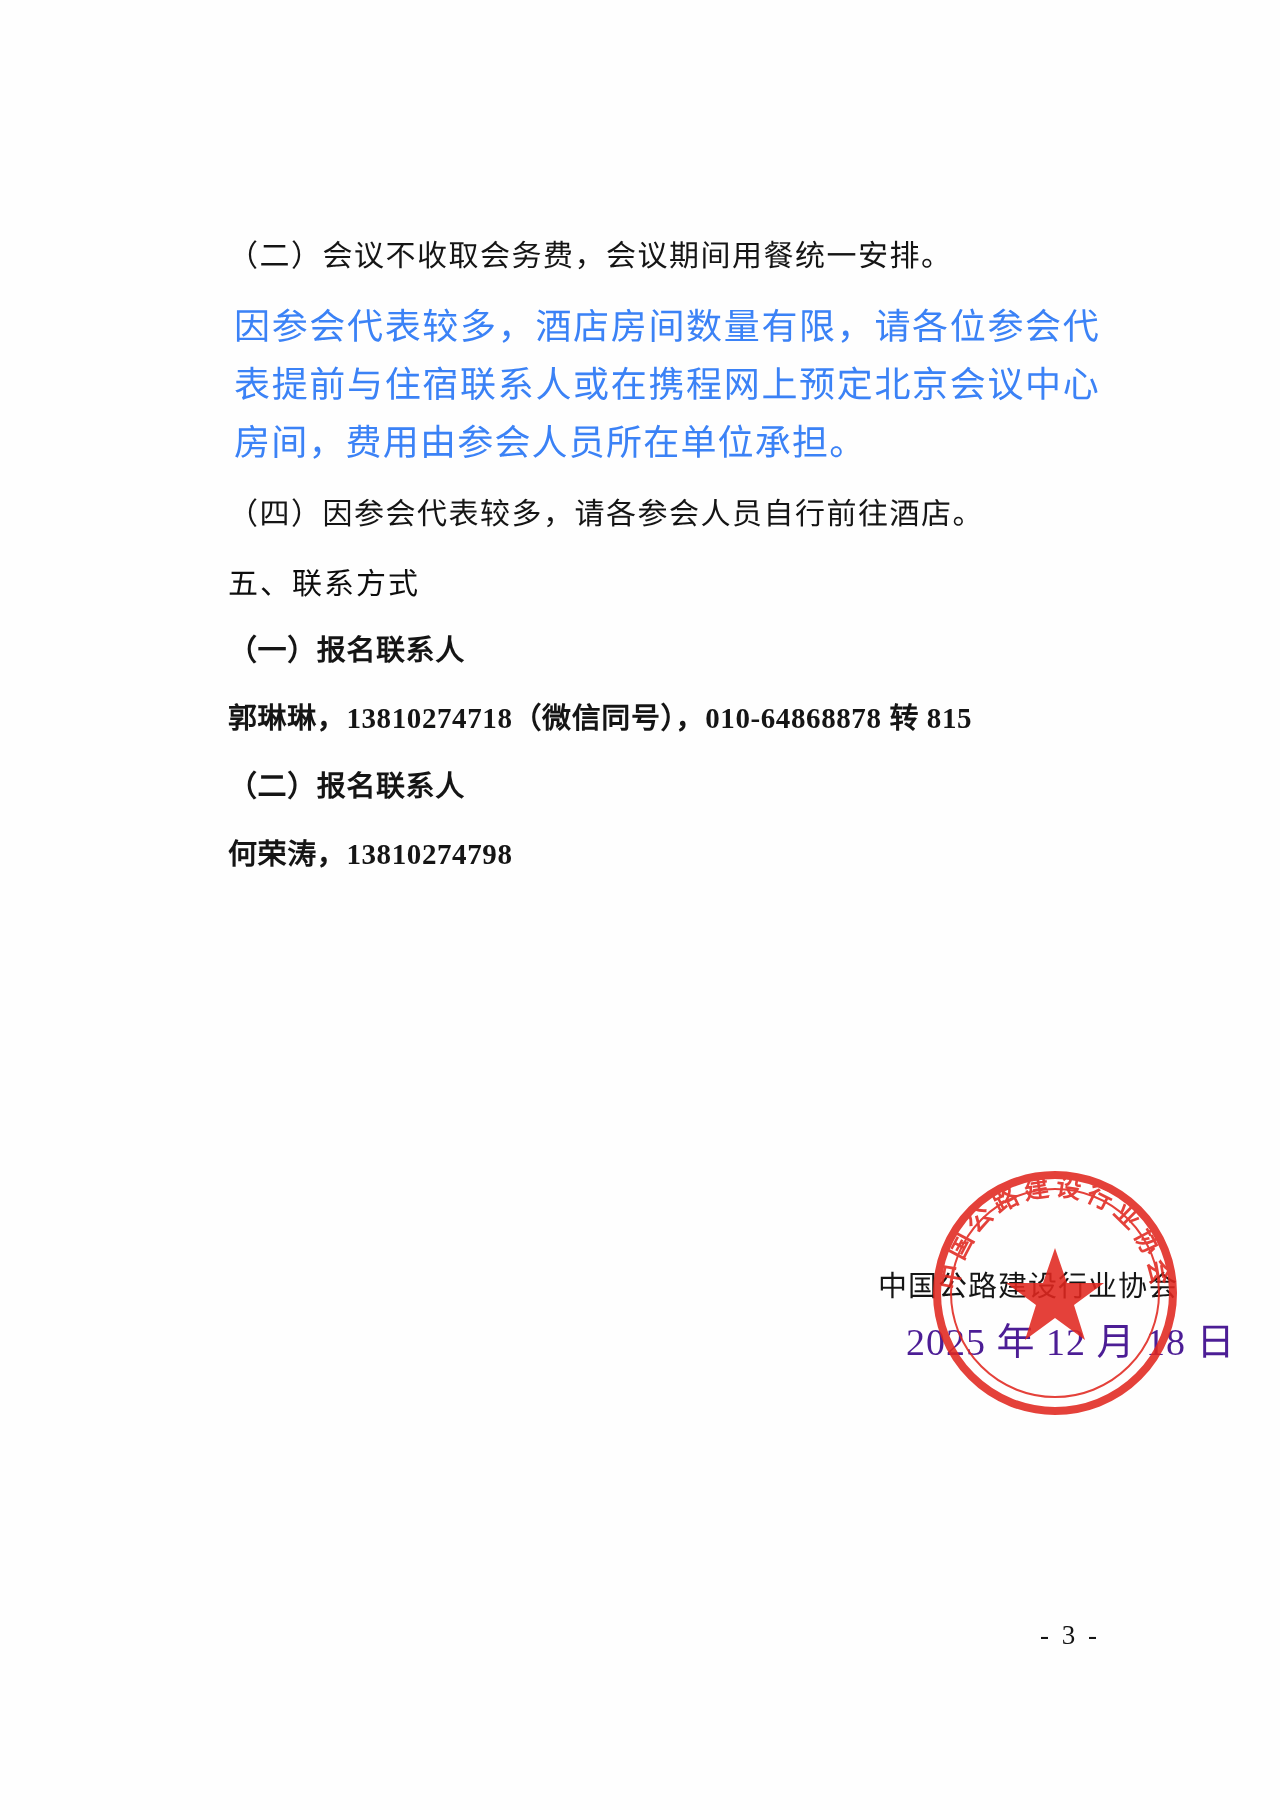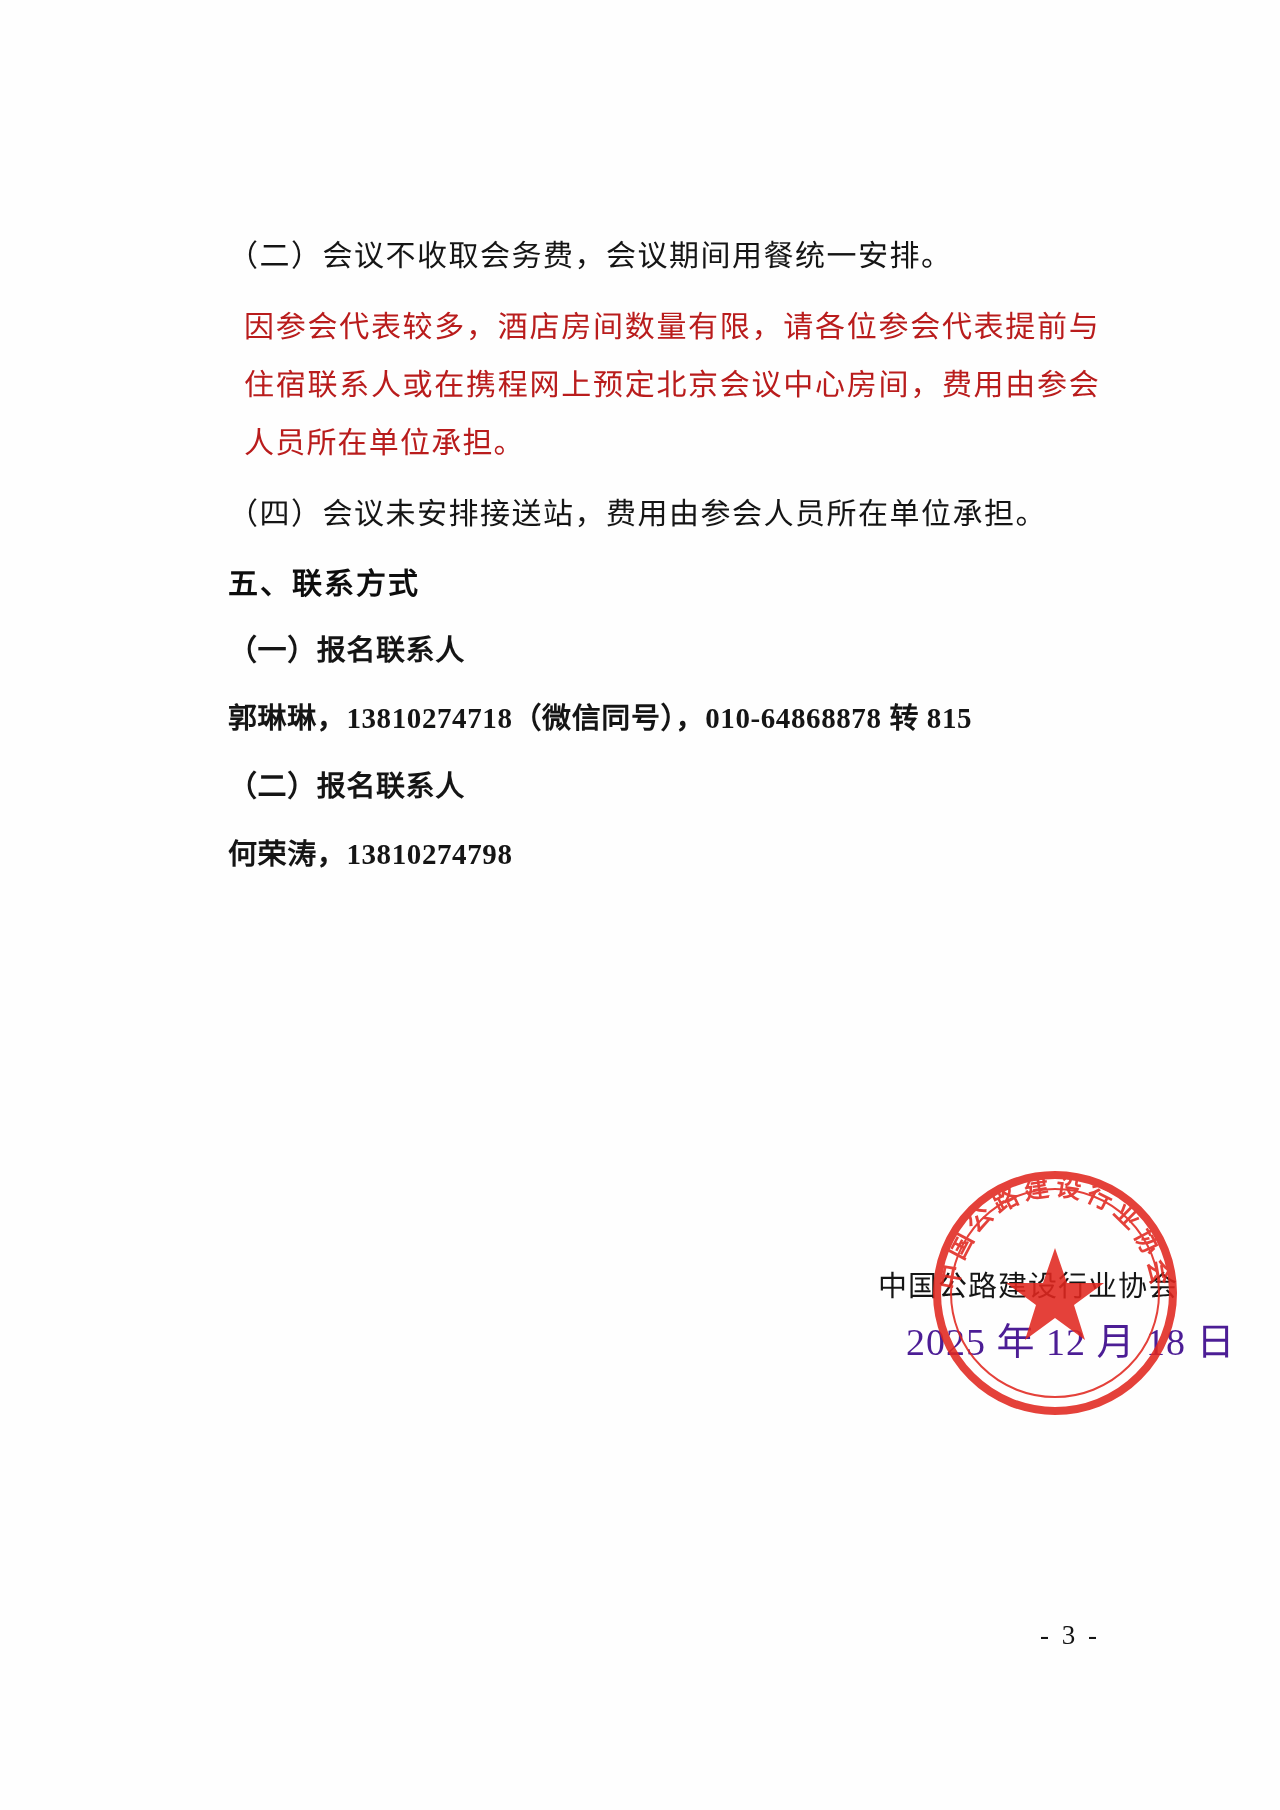--- a/index.html
+++ b/index.html
@@ -41,32 +41,32 @@
   .indent {
     text-indent: 0;
   }
   .body-indent {
     text-indent: 0;
   }
   .section-heading {
     font-size: 30px;
     line-height: 56px;
     letter-spacing: 2px;
-    font-weight: bold;
+    font-weight: normal;
     margin: 10px 0 10px 0;
     color: #0d0d0d;
   }
   .block-para {
-    font-size: 30px;
+    font-size: 36px;
     line-height: 58px;
     letter-spacing: 1.2px;
-    margin: 0 0 14px 16px;
+    margin: 0 0 14px 6px;
     text-align: justify;
     text-justify: inter-ideograph;
-    color: #b91c1c;
+    color: #3b82f6;
   }
   .contact-line {
     font-size: 29px;
     line-height: 56px;
     letter-spacing: 0.6px;
     margin: 0 0 12px 0;
     color: #151515;
     font-weight: bold;
   }
   .signature-block {
@@ -123,21 +123,21 @@
 
 <div class="page">
 
   <div class="content">
 
     <p class="para indent">（二）会议不收取会务费，会议期间用餐统一安排。</p>
 
 
     <p class="block-para body-indent">因参会代表较多，酒店房间数量有限，请各位参会代表提前与住宿联系人或在携程网上预定北京会议中心房间，费用由参会人员所在单位承担。</p>
 
-    <p class="para indent">（四）会议未安排接送站，费用由参会人员所在单位承担。</p>
+    <p class="para indent">（四）因参会代表较多，请各参会人员自行前往酒店。</p>
 
     <h2 class="section-heading">五、联系方式</h2>
 
     <p class="contact-line">（一）报名联系人</p>
     <p class="contact-line">郭琳琳，13810274718（微信同号），010-64868878 转 815</p>
     <p class="contact-line">（二）报名联系人</p>
     <p class="contact-line">何荣涛，13810274798</p>
 
 
     <div class="signature-block">

